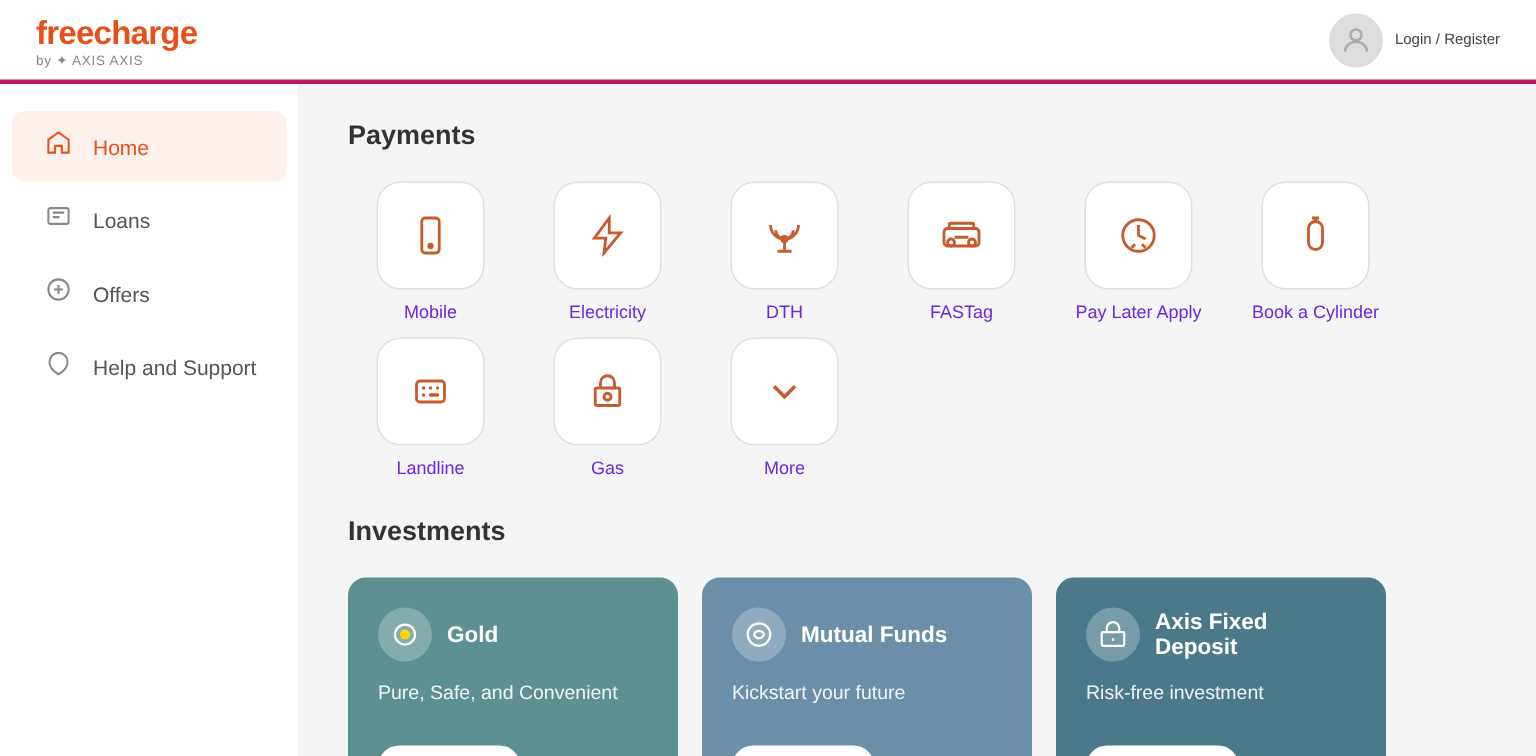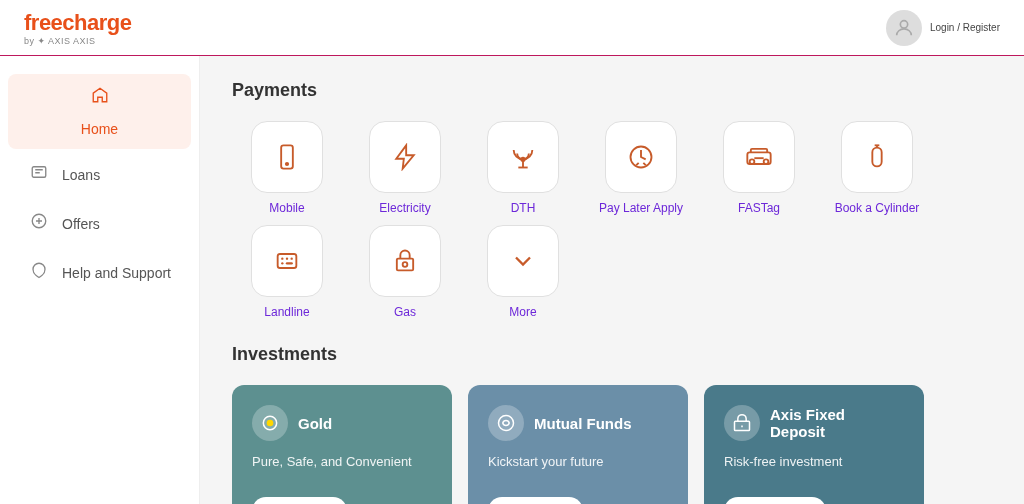--- a/index.html
+++ b/index.html
@@ -6,21 +6,21 @@
     body { font-family: 'Segoe UI', Arial, sans-serif; background: #f5f5f5; color: #333; }
 
     
     .header {
       background: #fff;
       display: flex;
       align-items: center;
       justify-content: space-between;
       padding: 0 24px;
       height: 56px;
-      border-bottom: 1px solid #be185d;
+      border-bottom: 3px solid #be185d;
     }
     .logo {
       display: flex;
       flex-direction: column;
       align-items: flex-start;
     }
     .logo-text {
       font-size: 22px;
       font-weight: 700;
       color: #e8501a;
@@ -74,21 +74,20 @@
       padding: 12px 20px;
       cursor: pointer;
       font-size: 14px;
       color: #555;
       border-radius: 8px;
       margin: 2px 8px;
     }
     .sidebar-item.active {
       background: #fef0eb;
       color: #e8501a;
-      flex-direction: column;
     }
     .sidebar-icon {
       font-size: 18px;
       width: 22px;
       text-align: center;
     }
 
     
     .content {
       flex: 1;
@@ -299,39 +298,39 @@
               <line x1="12" y1="15.5" x2="12" y2="21"></line>
               <line x1="8" y1="21" x2="16" y2="21"></line>
             </svg>
           </div>
           <span class="payment-label">DTH</span>
         </div>
 
         <div class="payment-item">
           <div class="payment-icon-box">
             <svg width="28" height="28" viewBox="0 0 24 24" fill="none" stroke="#c75b2a" stroke-width="1.6">
-              <circle cx="12" cy="12" r="9"></circle>
-              <path d="M12 6v6l4 2"></path>
-              <path d="M8 19l2-2M16 19l-2-2"></path>
-            </svg>
-          </div>
-          <span class="payment-label">Pay Later Apply</span>
-        </div>
-
-        <div class="payment-item">
-          <div class="payment-icon-box">
-            <svg width="28" height="28" viewBox="0 0 24 24" fill="none" stroke="#c75b2a" stroke-width="1.6">
               <rect x="2" y="8" width="20" height="10" rx="2"></rect>
               <circle cx="6" cy="16" r="2"></circle>
               <circle cx="18" cy="16" r="2"></circle>
               <path d="M8 13h8"></path>
               <path d="M5 8V6a1 1 0 011-1h12a1 1 0 011 1v2"></path>
             </svg>
           </div>
           <span class="payment-label">FASTag</span>
+        </div>
+
+        <div class="payment-item">
+          <div class="payment-icon-box">
+            <svg width="28" height="28" viewBox="0 0 24 24" fill="none" stroke="#c75b2a" stroke-width="1.6">
+              <circle cx="12" cy="12" r="9"></circle>
+              <path d="M12 6v6l4 2"></path>
+              <path d="M8 19l2-2M16 19l-2-2"></path>
+            </svg>
+          </div>
+          <span class="payment-label">Pay Later Apply</span>
         </div>
 
         <div class="payment-item">
           <div class="payment-icon-box">
             <svg width="28" height="28" viewBox="0 0 24 24" fill="none" stroke="#c75b2a" stroke-width="1.6">
               <rect x="8" y="4" width="8" height="16" rx="4"></rect>
               <line x1="12" y1="2" x2="12" y2="4"></line>
               <path d="M10 2h4"></path>
             </svg>
           </div>

